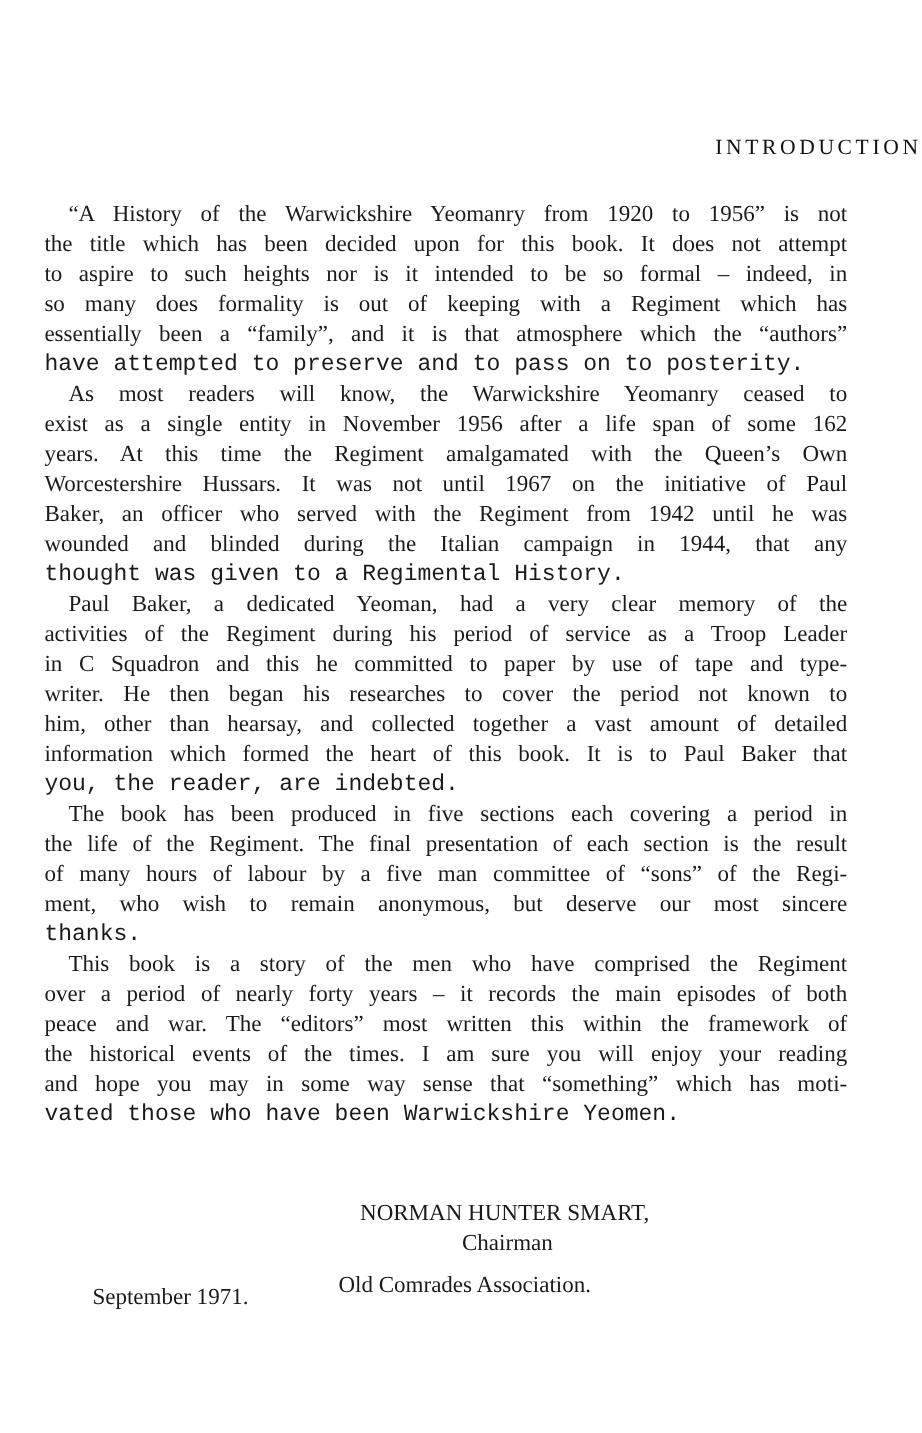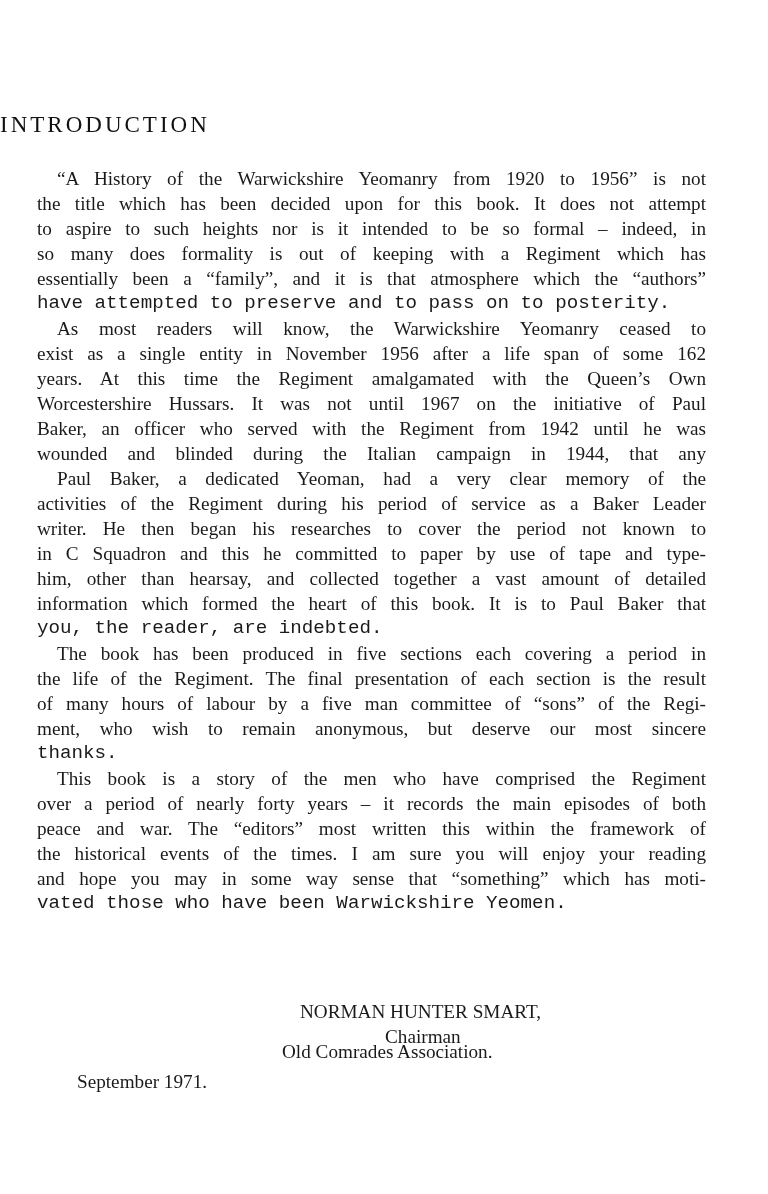--- a/index.html
+++ b/index.html
@@ -11,22 +11,22 @@
       font-family: "Liberation Serif", "DejaVu Serif", serif;
       position: relative;
       overflow: hidden;
     }
     .page { position: absolute; left: 0; top: 0; width: 768px; height: 1194px; }
     .title {
       position: absolute;
       top: 112px;
       left: 0;
       width: 768px;
-      text-align: left;
-      font-size: 23px;
+      text-align: right;
+      font-size: 18px;
       letter-spacing: 3px;
       color: #111;
     }
     .body {
       position: absolute;
       top: 166px;
       left: 37px;
       width: 669px;
       font-size: 19.2px;
       line-height: 25px;
@@ -43,21 +43,21 @@
     .signature {
       position: absolute;
       top: 999px;
       left: 0;
       width: 768px;
       font-size: 19.2px;
       line-height: 25px;
     }
     .sig-name { position: absolute; left: 300px; top: 0; white-space: nowrap; }
     .sig-role { position: absolute; left: 385px; top: 25px; white-space: nowrap; }
-    .sig-org { position: absolute; left: 282px; top: 40px; white-space: nowrap; }
+    .sig-org { position: absolute; left: 282px; top: 60px; white-space: nowrap; }
     .date { position: absolute; left: 37px; top: 1071px; font-size: 19.2px; white-space: nowrap; margin-left: 40px; }
   </style>
 </head>
 <body>
 
 <div class="page">
   <div class="title">INTRODUCTION</div>
 
   <div class="body" id="body">
       <div>
@@ -68,26 +68,27 @@
         <span class="line">essentially been a “family”, and it is that atmosphere which the “authors”</span>
         <span class="line last">have attempted to preserve and to pass on to posterity.</span>
       </div>
       <div>
         <span class="line indent">As most readers will know, the Warwickshire Yeomanry ceased to</span>
         <span class="line">exist as a single entity in November 1956 after a life span of some 162</span>
         <span class="line">years. At this time the Regiment amalgamated with the Queen’s Own</span>
         <span class="line">Worcestershire Hussars. It was not until 1967 on the initiative of Paul</span>
         <span class="line">Baker, an officer who served with the Regiment from 1942 until he was</span>
         <span class="line">wounded and blinded during the Italian campaign in 1944, that any</span>
+        <span class="line last">thought was given to a Regimental History.</span>
       </div>
       <div>
         <span class="line indent">Paul Baker, a dedicated Yeoman, had a very clear memory of the</span>
-        <span class="line">activities of the Regiment during his period of service as a Baker Leader</span>
+        <span class="line">activities of the Regiment during his period of service as a Troop Leader</span>
+        <span class="line">in C Squadron and this he committed to paper by use of tape and type-</span>
         <span class="line">writer. He then began his researches to cover the period not known to</span>
-        <span class="line">in C Squadron and this he committed to paper by use of tape and type-</span>
         <span class="line">him, other than hearsay, and collected together a vast amount of detailed</span>
         <span class="line">information which formed the heart of this book. It is to Paul Baker that</span>
         <span class="line last">you, the reader, are indebted.</span>
       </div>
       <div>
         <span class="line indent">The book has been produced in five sections each covering a period in</span>
         <span class="line">the life of the Regiment. The final presentation of each section is the result</span>
         <span class="line">of many hours of labour by a five man committee of “sons” of the Regi-</span>
         <span class="line">ment, who wish to remain anonymous, but deserve our most sincere</span>
         <span class="line last">thanks.</span>

